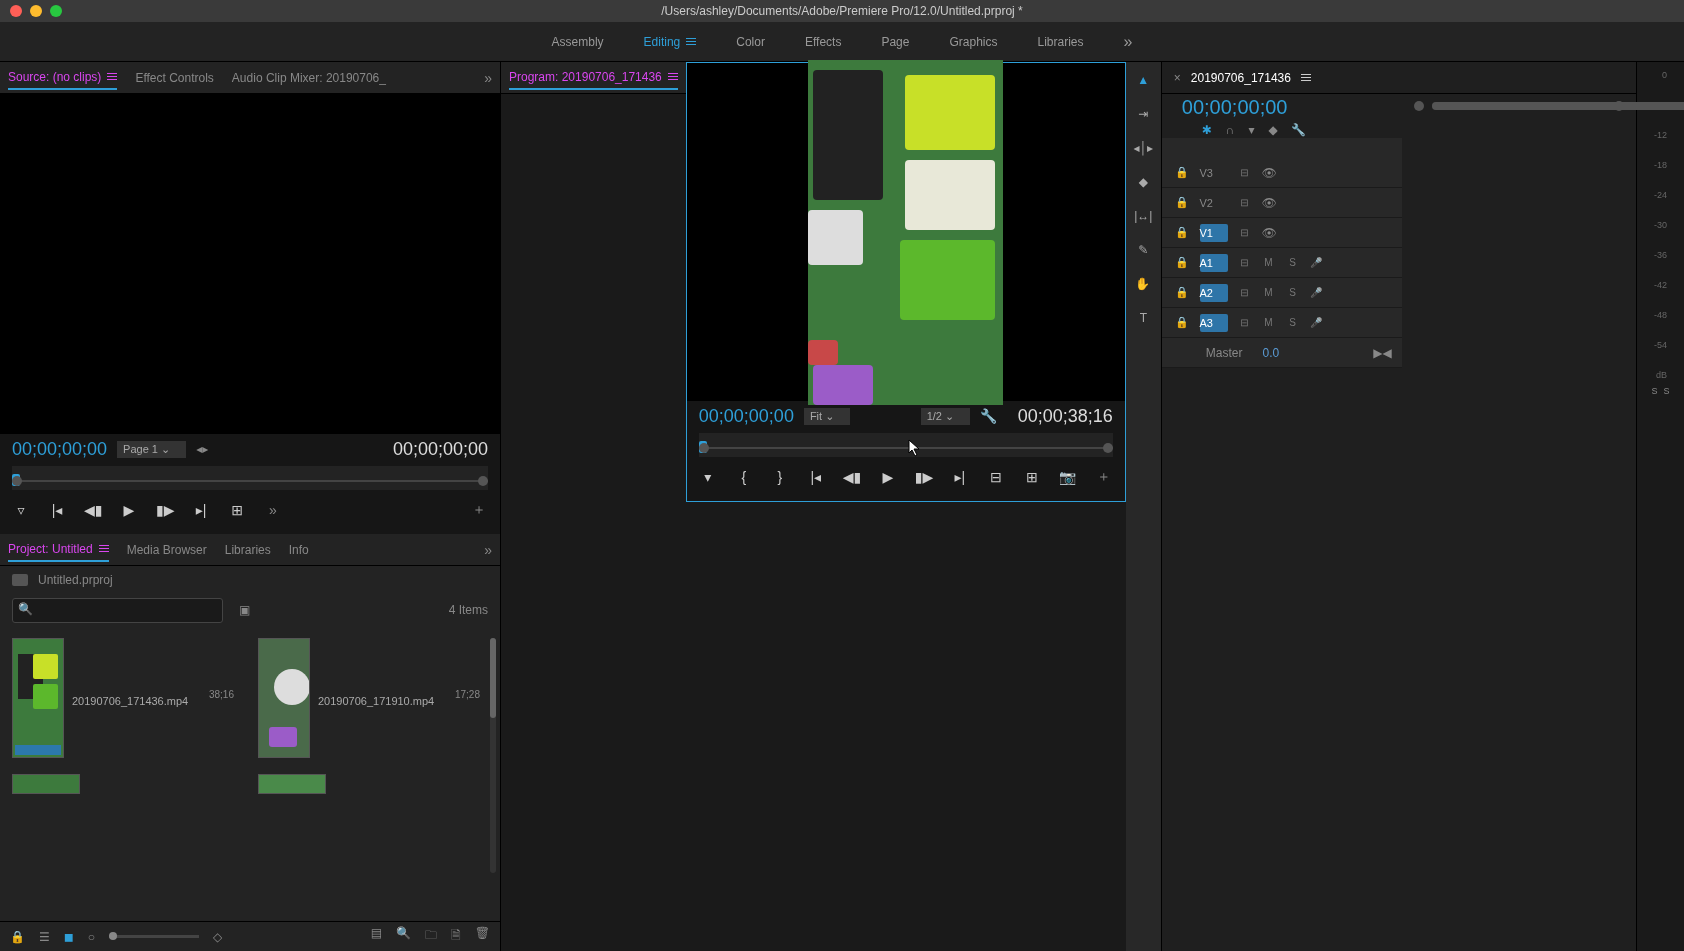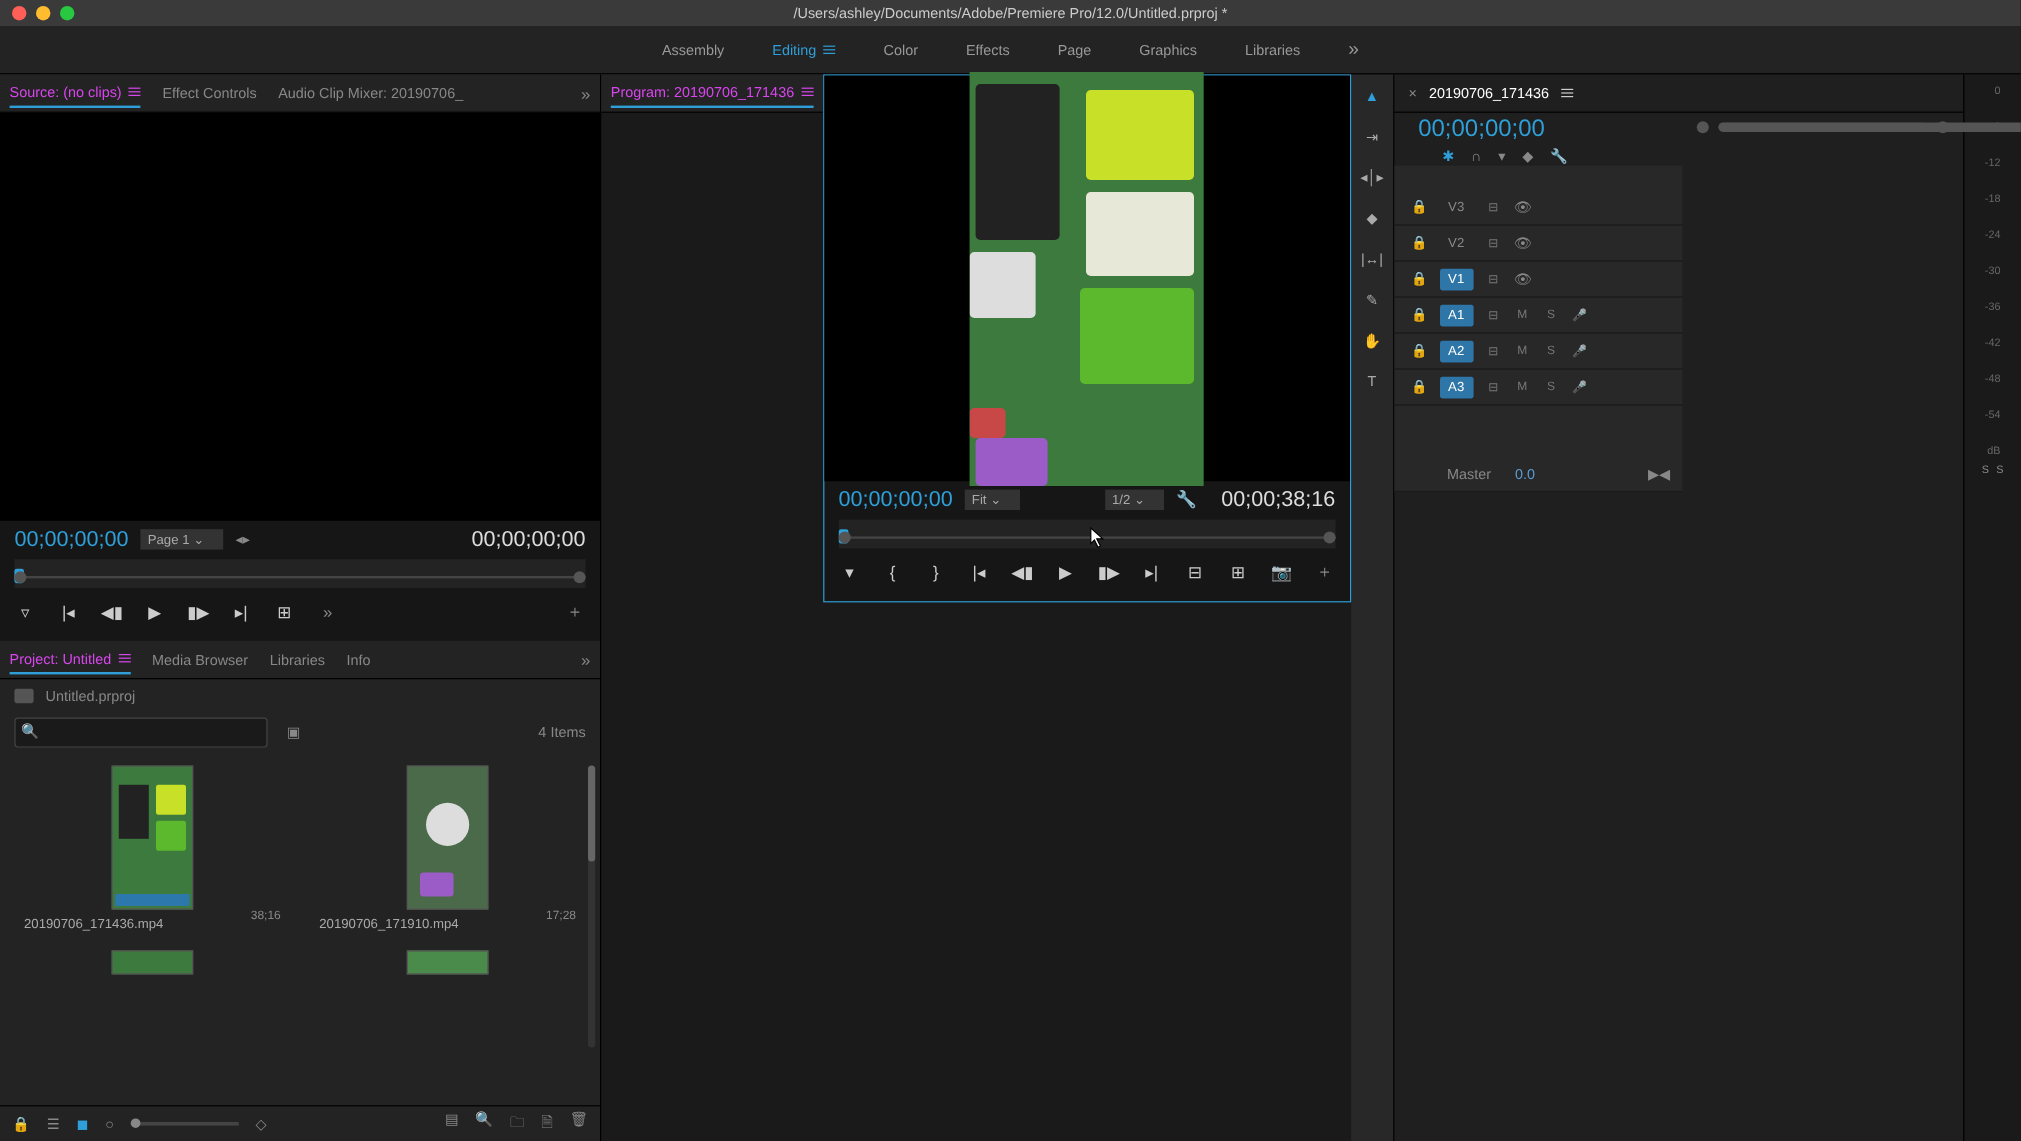--- a/index.html
+++ b/index.html
@@ -65,21 +65,21 @@
 .search-row input{flex:0 0 200px;background:#1a1a1a;border:1px solid #444;border-radius:3px;padding:4px 8px 4px 24px;color:#ccc;}
 .search-wrap{position:relative;}
 .search-wrap .mag{position:absolute;left:6px;top:4px;color:#888;}
 .items-count{margin-left:auto;color:#888;}
 .newbin{color:#888;margin-left:8px;}
 
 .thumbs{flex:1;padding:12px;overflow-y:auto;position:relative;}
 .thumb-scroll{position:absolute;right:4px;top:12px;bottom:48px;width:6px;background:#333;border-radius:3px;}
 .thumb-scroll-handle{position:absolute;top:0;width:6px;height:80px;background:#666;border-radius:3px;}
 .thumb-grid{display:grid;grid-template-columns:repeat(2,1fr);gap:16px;}
-.thumb{display:flex;flex-direction:column;align-items:center;}
+.thumb{display:flex;flex-direction:row;align-items:center;}
 .thumb-img{width:68px;height:120px;background:#3d7a3d;border:1px solid #555;position:relative;overflow:hidden;}
 .thumb-img.t2{background:#4a6a4a;}
 .thumb-img .mini-bag{position:absolute;width:25px;height:25px;background:#c8e028;top:15px;right:5px;border-radius:2px;}
 .thumb-img .mini-bag2{position:absolute;width:25px;height:25px;background:#5cb82c;top:45px;right:5px;border-radius:2px;}
 .thumb-img .mini-black{position:absolute;width:25px;height:45px;background:#222;top:15px;left:5px;}
 .audio-badge{position:absolute;bottom:2px;left:2px;right:2px;height:10px;background:rgba(40,120,200,.8);}
 .thumb-label{color:#aaa;font-size:11px;margin-top:6px;text-align:center;}
 .thumb-dur{color:#888;font-size:10px;}
 .thumb-row{display:flex;justify-content:space-between;width:100%;padding:0 8px;}
 
@@ -106,25 +106,25 @@
 .tl-opts .op{color:#888;cursor:pointer;}
 .tl-opts .op.active{color:#2e9fd8;}
 .tl-ruler{height:20px;position:relative;border-bottom:1px solid #444;}
 .tl-ruler .tick{position:absolute;color:#888;font-size:10px;bottom:4px;}
 .tl-playhead{position:absolute;top:0;bottom:0;width:1px;background:#2e9fd8;left:0;}
 .tl-playhead::before{content:'';position:absolute;top:-7px;left:-5px;width:11px;height:7px;background:#2e9fd8;clip-path:polygon(0 0,100% 0,50% 100%);}
 .tl-workarea{position:absolute;top:20px;height:3px;background:#ccc050;left:0;width:220px;}
 .tl-trackheads{width:240px;background:#282828;}
 .tl-trackhead{height:30px;display:flex;align-items:center;gap:10px;padding-left:14px;border-bottom:1px solid #1a1a1a;}
 .tl-trackhead .lock{color:#666;font-size:11px;}
-.tl-trackhead .tname{width:28px;text-align:center;font-size:11px;color:#888;padding:3px 0;border-radius:2px;}
+.tl-trackhead .tname{width:28px;font-size:11px;color:#888;padding:3px 0;border-radius:2px;}
 .tl-trackhead .tname.active{background:#2e75a8;color:#fff;}
 .tl-trackhead .btn{color:#777;font-size:10px;cursor:pointer;width:14px;text-align:center;}
 .tl-trackhead .eye{color:#888;}
-.tl-trackhead.master{color:#888;padding-left:44px;gap:20px;margin-top:42px;}
+.tl-trackhead.master{color:#888;padding-left:44px;gap:20px;}
 .tl-trackhead.master .db{color:#5a9bd4;}
 
 .tl-clips{flex:1;position:relative;background:#1d1d1d;}
 .tl-clip-row{height:30px;border-bottom:1px solid #1a1a1a;position:relative;}
 .v-clip{position:absolute;top:2px;bottom:2px;left:0;width:222px;background:#8a8fa8;border:1px solid #555;display:flex;align-items:center;padding-left:4px;gap:4px;overflow:hidden;}
 .v-clip .film{width:12px;height:10px;background:#333;}
 .v-clip .clipname{font-size:10px;color:#222;white-space:nowrap;}
 .a-clip{position:absolute;top:2px;bottom:2px;left:0;width:222px;background:#5a7a8a;border:1px solid #444;overflow:hidden;}
 .wave{position:absolute;inset:2px;background:repeating-linear-gradient(90deg,#8aa8b8 0 2px,#5a7a8a 2px 5px);}
 .clip-dot{position:absolute;right:6px;width:8px;height:8px;background:#555;border-radius:50%;top:50%;transform:translateY(-50%);}

